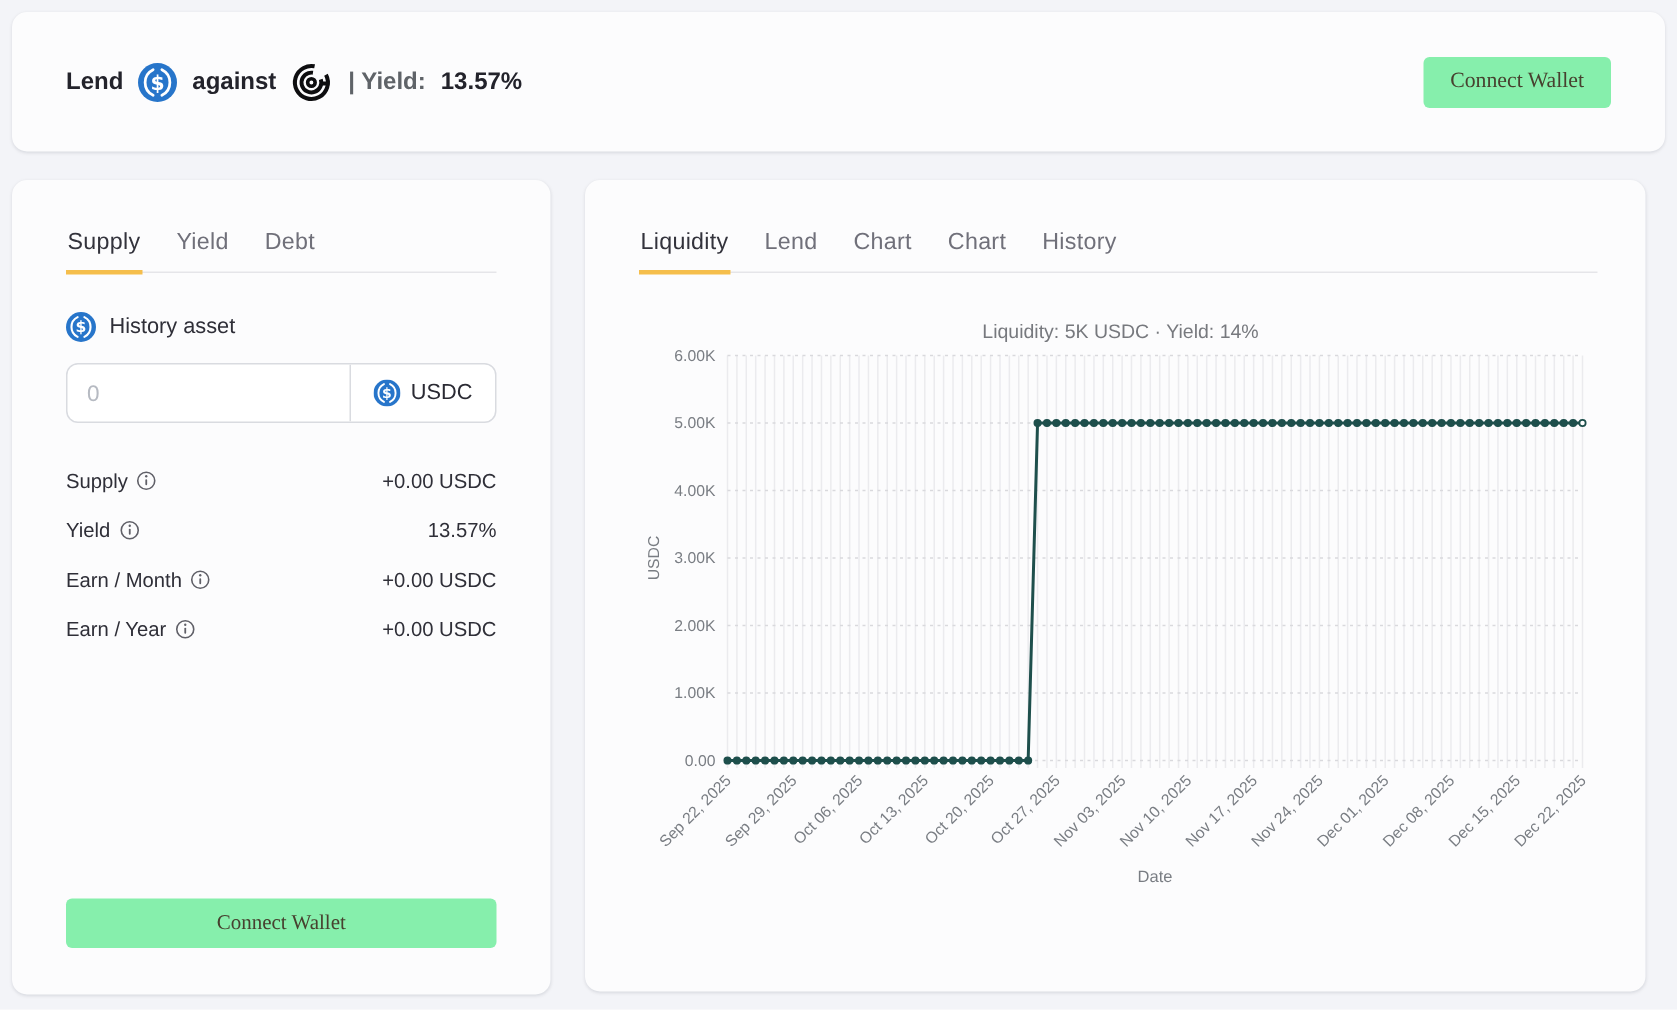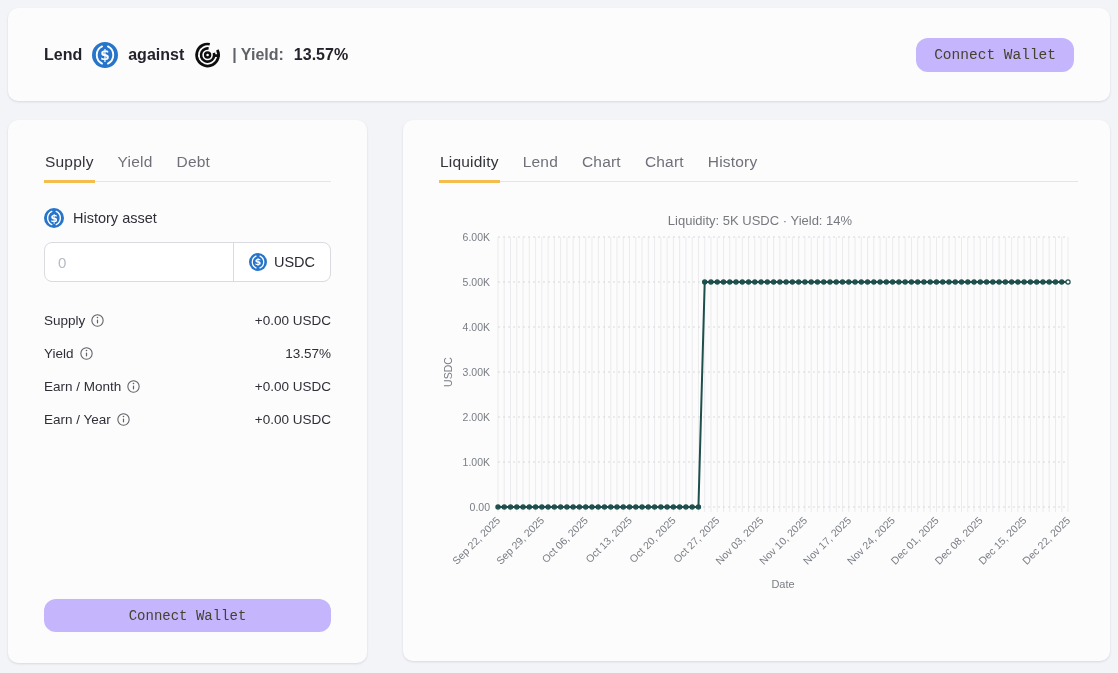--- a/index.html
+++ b/index.html
@@ -13,29 +13,29 @@
     position:absolute;background:#FCFCFD;border-radius:10px;
     box-shadow:0 1px 2px rgba(16,24,40,.05), 0 1px 3px rgba(16,24,40,.07);
   }
   
   #header-card{left:8px;top:8px;width:1102px;height:93px;display:flex;align-items:center;padding:0 36px;box-sizing:border-box;}
   .hdr-left{display:flex;align-items:center;gap:10px;font-size:16px;color:#23232B;}
   .bold{font-weight:bold;color:#23232B;}
   .muted{color:#5F6368;font-weight:bold;}
   .icon-inline{display:inline-flex;align-items:center;}
   .btn{
-    border:none;border-radius:12px;cursor:pointer;
-    background:#c4b5fd;color:#47412F;
-    font-family:Liberation Mono, monospace;
+    border:none;border-radius:4px;cursor:pointer;
+    background:#86efac;color:#47412F;
+    font-family:Liberation Serif, serif;
     font-size:14.5px;font-weight:500;
   }
   #header-connect{margin-left:auto;height:34px;padding:0 18px;}
   
   #supply-card{left:8px;top:120px;width:359px;height:543px;box-sizing:border-box;padding:0 36px;}
-  #market-card{left:403px;top:120px;width:707px;height:541px;box-sizing:border-box;}
+  #market-card{left:390px;top:120px;width:707px;height:541px;box-sizing:border-box;}
   .tabs{display:flex;gap:22px;border-bottom:1px solid #E5E5E9;margin-top:33px;}
   #market-tabs{margin-left:36px;margin-right:32px;}
   .tab{font-size:15.5px;color:#70707A;padding:0 1px 9px 1px;cursor:pointer;letter-spacing:.2px;}
   .tab.active{color:#33333C;border-bottom:3px solid #F5BE4C;margin-bottom:-2px;}
   
   .supply-asset-row{margin-top:26px;display:flex;align-items:center;gap:9px;font-size:14.5px;color:#2F2F38;}
   .amount-box{margin-top:14px;height:38px;border:1px solid #D9DBE0;border-radius:8px;display:flex;background:#FFFFFF;overflow:hidden;}
   .amount-box input{
     flex:1;min-width:0;border:none;outline:none;padding:0 13px;
     font-size:15px;color:#33333C;background:transparent;

